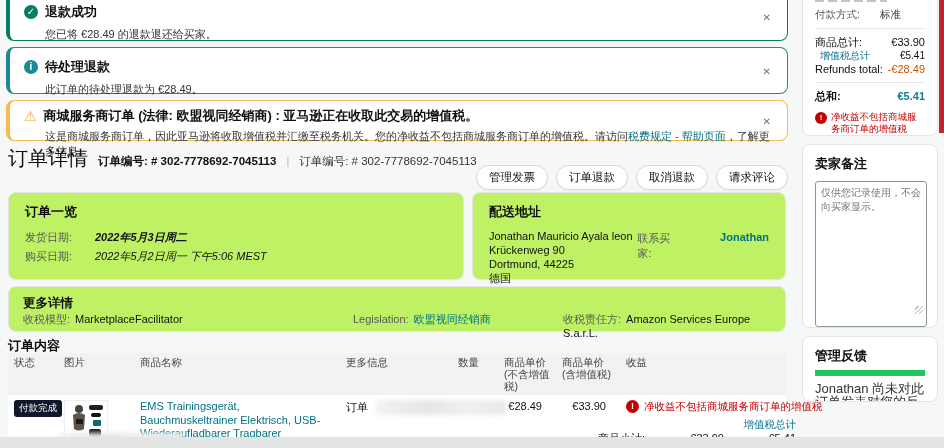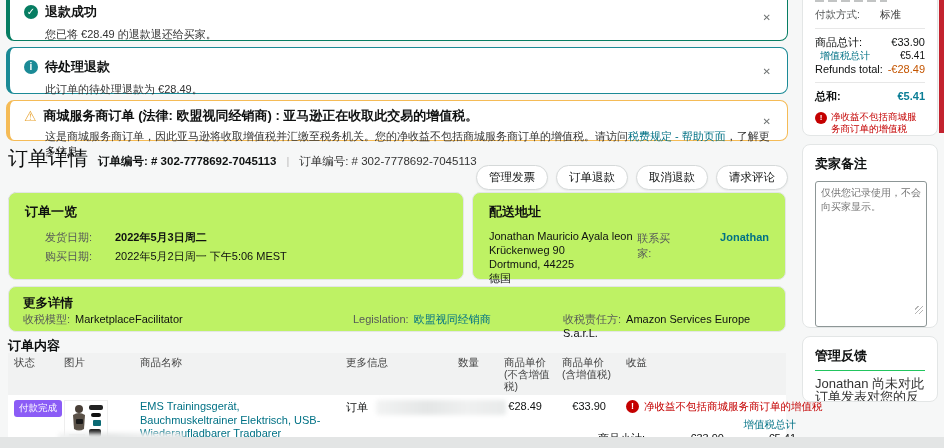--- a/index.html
+++ b/index.html
@@ -36,45 +36,45 @@
   .back-btn{margin-top:20px;display:inline-block;background:#3a454d;color:#fff;font-size:10.5px;
     padding:3px 10px;border-radius:11px;border:none;cursor:pointer;}
   .actions{position:absolute;top:20px;right:0;display:flex;gap:8px;}
   .action-btn{background:#fff;border:1px solid #d5d9d9;border-radius:15px;padding:4px 12px;
     font-size:11.5px;color:#0f1111;cursor:pointer;box-shadow:0 1px 2px rgba(0,0,0,.06);white-space:nowrap;}
   
   .card{position:absolute;background:#bef264;border:1px solid #e3e6e6;border-radius:8px;}
   .card-heading{font-size:13px;font-weight:bold;}
   #summary-card{top:192px;left:8px;width:456px;height:88px;padding:10px 16px;}
   #address-card{top:192px;left:472px;width:314px;height:88px;padding:10px 16px;}
-  .kv-cols{display:flex;margin-top:9px;margin-left:20px;}
+  .kv-cols{display:flex;margin-top:9px;}
   .kv-grid{display:grid;grid-template-columns:62px auto;column-gap:8px;row-gap:4px;font-size:11px;align-content:start;}
   .kv-grid .k{color:#565959;white-space:nowrap;}
-  .kv-grid .v{color:#0f1111;white-space:nowrap;}
+  .kv-grid .v{color:#0f1111;white-space:nowrap;font-style:italic;}
   .flag-de{display:inline-block;width:14px;height:10px;margin-left:4px;vertical-align:-1px;
     background:linear-gradient(180deg,#1a1a1a 0 33%,#d00 33% 66%,#ffce00 66% 100%);}
   .addr-wrap{display:flex;margin-top:8px;}
   .addr-lines{font-size:11px;line-height:14px;width:160px;}
   .contact-pair{display:flex;gap:46px;font-size:11px;margin-top:2px;}
   .contact-pair .k{color:#565959;}
   .contact-pair .v{font-weight:bold;}
   #details-card{top:286px;left:8px;width:778px;height:46px;padding:8px 14px;}
   .details-row{display:grid;grid-template-columns:330px 210px auto;font-size:11px;margin-top:0;}
   .details-row .k{color:#565959;margin-right:5px;}
   
   #order-items-title{position:absolute;top:337px;left:8px;font-size:13px;font-weight:bold;}
   #items-table{position:absolute;top:353px;left:8px;width:778px;}
   .thead,.trow{display:grid;grid-template-columns:50px 76px 206px 112px 46px 58px 64px 1fr;}
   .thead{background:#f1f2f2;font-size:10.5px;color:#454545;}
   .thead>div{padding:3px 6px;line-height:12px;}
   .th-price{text-align:left;}
   .tbody{position:relative;background:#fff;height:55px;border-bottom:1px solid #e0e3e3;}
   .trow{padding-top:5px;font-size:11px;}
   .trow>div{padding:0 6px;}
-  .status-badge{display:inline-block;background:#8b5cf6;color:#fff;font-size:9.5px;padding:2px 5px;border-radius:3px;white-space:nowrap;}
+  .status-badge{display:inline-block;background:#0f172a;color:#fff;font-size:9.5px;padding:2px 5px;border-radius:3px;white-space:nowrap;}
   .thumb{width:44px;height:44px;border:1px solid #eee;background:#fff;position:relative;overflow:hidden;}
   .name-link{font-size:11px;line-height:13.5px;display:block;}
   .price-cell{text-align:right;padding-right:14px !important;}
   .proceeds-cell{display:flex;align-items:flex-start;gap:5px;}
   .red-note{color:#c40000;font-size:10.5px;line-height:13px;white-space:nowrap;}
   .ic-red{background:#c40000;width:13px;height:13px;min-width:13px;font-size:9px;}
   .totals{position:absolute;top:23px;left:590px;display:grid;grid-template-columns:62px 64px 72px;
     row-gap:1px;font-size:11px;line-height:13px;}
   .totals .lab{text-align:left;color:#0f1111;}
   .totals .amt,.totals .vat{text-align:right;}
@@ -95,21 +95,21 @@
   .sb-warning{display:flex;gap:4px;margin-top:8px;}
   .sb-warning .ic-red{width:12px;height:12px;min-width:12px;font-size:8px;margin-top:1px;}
   .sb-warning span.t{color:#c40000;font-size:9.5px;line-height:11.5px;}
   #sb-notes{top:144px;height:184px;}
   #sb-notes textarea{margin-top:8px;width:112px;height:146px;border:1px solid #8d9696;border-radius:3px;
     font-size:10px;padding:4px 5px;resize:none;font-family:inherit;color:#333;}
   #sb-notes textarea::placeholder{color:#767676;}
   .resize-corner{position:absolute;right:14px;bottom:13px;width:8px;height:8px;
     background:repeating-linear-gradient(135deg,transparent 0 2px,#b5b5b5 2px 3px);}
   #sb-feedback{top:336px;height:66px;}
-  #sb-feedback .card-heading{border-bottom:1px solid #22c55e;padding-bottom:5px;}
+  #sb-feedback .card-heading{border-bottom:6px solid #22c55e;padding-bottom:5px;}
   .fb-body{font-size:13px;color:#333;line-height:13px;margin-top:6px;}
   
   #bottom-strip{position:absolute;left:0;top:437px;width:944px;height:11px;background:#e3e5e5;}
   #red-strip{position:absolute;left:939px;top:0;width:5px;height:133px;background:#c3222e;}
 </style>
 </head>
 <body>
 
 <div class="alert alert-success">
   <div class="alert-title">

